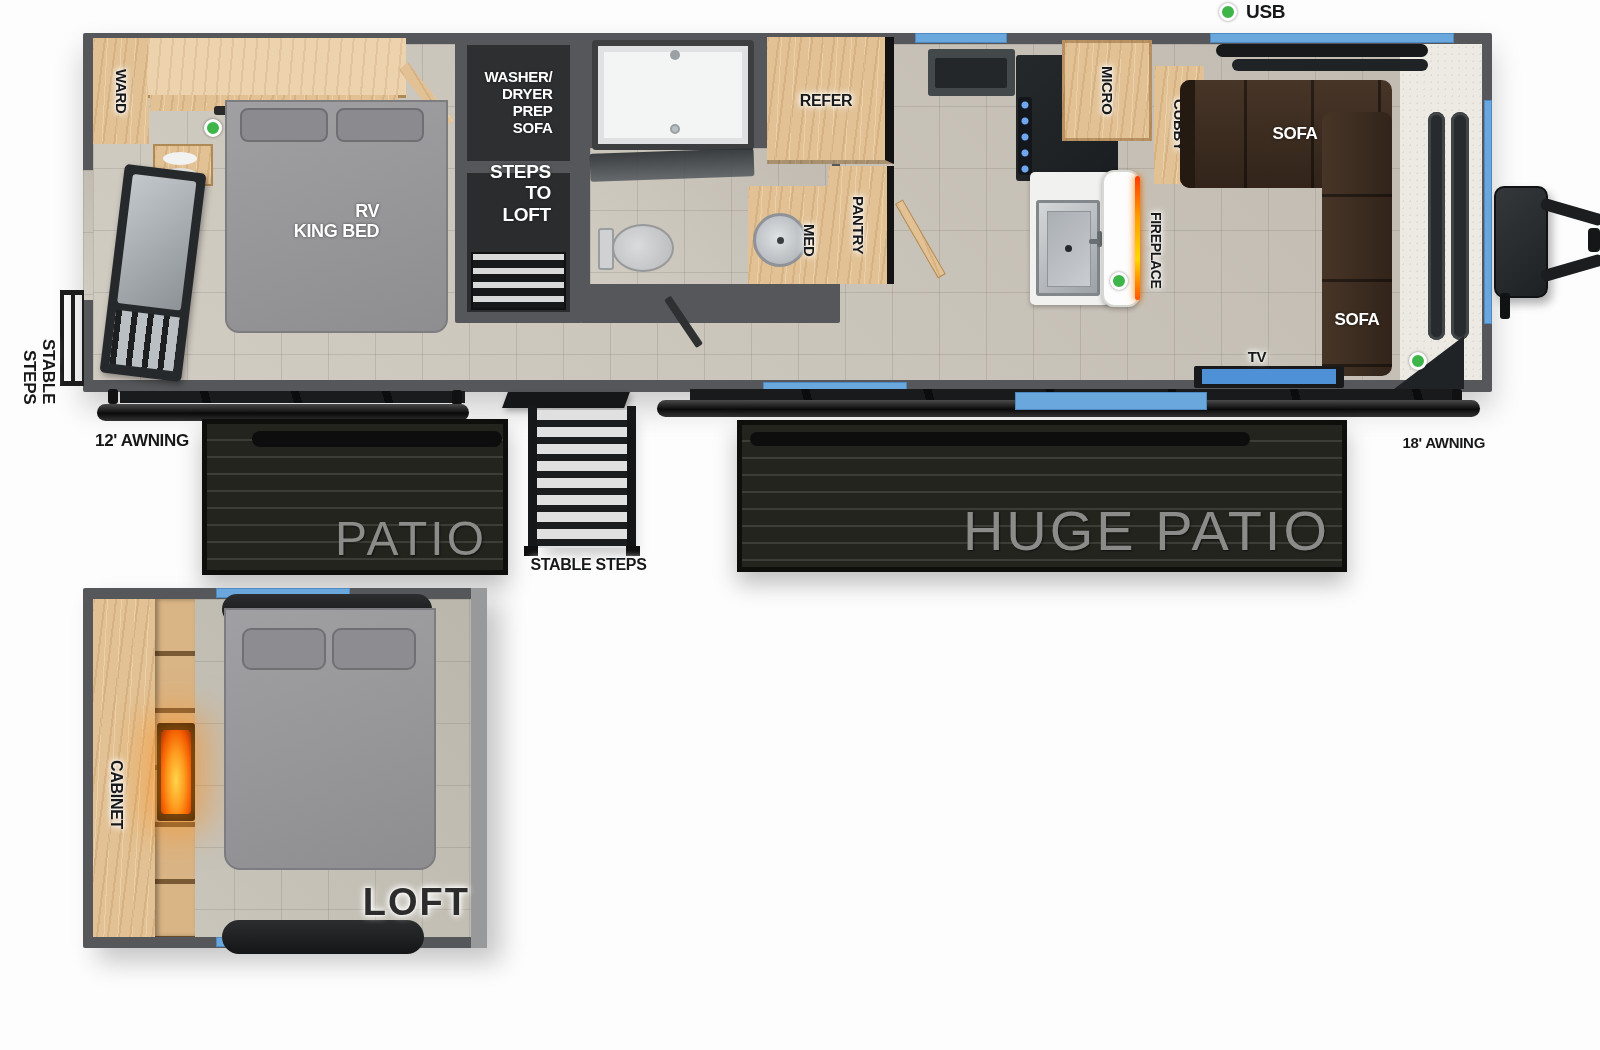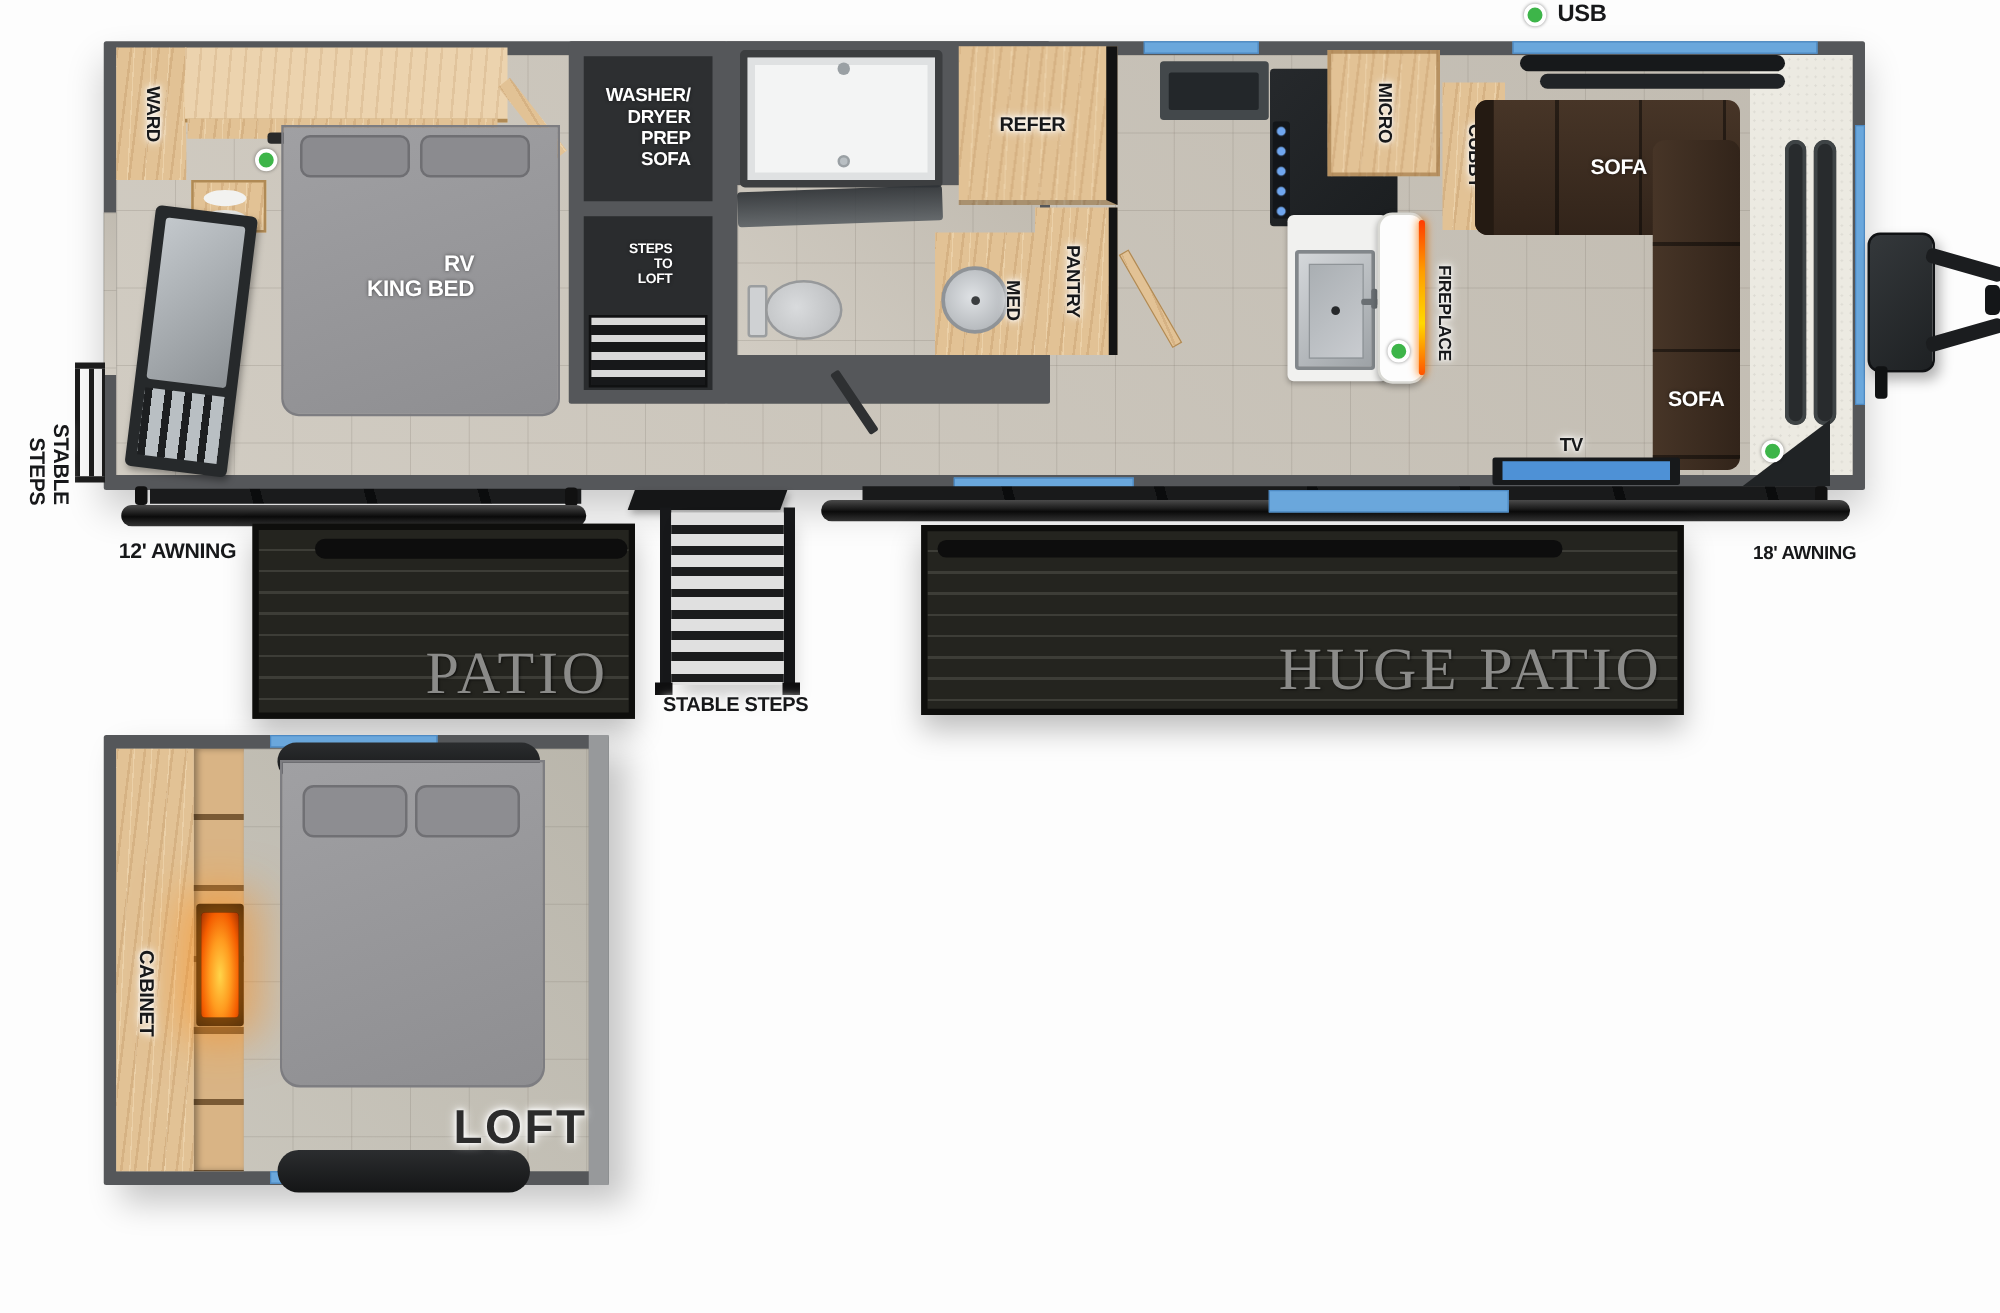--- a/index.html
+++ b/index.html
@@ -16,21 +16,21 @@
     background-size:47px 62px,47px 62px,100% 100%;}
   .wood{background-color:#e2c295;
     background-image:
       repeating-linear-gradient(97deg,rgba(150,95,40,.16) 0 2px,transparent 2px 11px),
       repeating-linear-gradient(93deg,rgba(255,240,210,.30) 0 1px,transparent 1px 14px);}
   .wood-light{background-color:#ecd3ae;
     background-image:repeating-linear-gradient(95deg,rgba(150,95,40,.13) 0 2px,transparent 2px 12px);}
   .win{background:#6aa7dc;border:1px solid #4d89c2;box-sizing:border-box;}
   .deck{background-color:#24241f;
     background-image:repeating-linear-gradient(180deg,transparent 0 15px,#3d3d37 15px 17px);
-    border:5px solid #0e0e0c;box-sizing:border-box;box-shadow:0 12px 22px rgba(0,0,0,.25);font-family:Liberation Serif, serif;}
+    border:5px solid #0e0e0c;box-sizing:border-box;box-shadow:0 12px 22px rgba(0,0,0,.25);}
   .gdot{background:#3db549;border:3px solid #fff;border-radius:50%;box-sizing:border-box;
         box-shadow:0 0 3px rgba(0,0,0,.45);}
   .roller{background:linear-gradient(180deg,#4a4a4a,#0b0b0b 55%,#333);border-radius:9px;}
   
   .lbl{display:flex;align-items:center;justify-content:center;text-align:right;
        font-weight:700;color:#17181a;white-space:pre-line;letter-spacing:-.3px;line-height:1.12;
        text-shadow:0 0 3px #fff,0 0 6px #fff,0 0 9px rgba(255,255,255,.95);}
   .lbl-light{color:#fff;text-shadow:0 0 3px rgba(0,0,0,.55);}
   .vlbl{writing-mode:vertical-rl;}
   .deck-lbl{color:#8b8b89;font-weight:400;letter-spacing:3px;text-shadow:1px 1px 2px rgba(0,0,0,.55);
@@ -81,21 +81,21 @@
   </div>
   <div class="abs" style="left:60px;top:290px;width:24px;height:96px;border-top:5px solid #1c1c1c;border-bottom:5px solid #1c1c1c;background:repeating-linear-gradient(90deg,#1c1c1c 0 4px,transparent 4px 11px);box-sizing:border-box"></div>
 
   <div class="abs wall" style="left:455px;top:33px;width:127px;height:290px"></div>
   <div class="abs" style="left:467px;top:45px;width:103px;height:116px;background:#2d2f31"></div>
   <div class="abs lbl lbl-light" style="left:467px;top:45px;width:103px;height:116px;font-size:15px">WASHER/
 DRYER
 PREP
 SOFA</div>
   <div class="abs" style="left:467px;top:173px;width:103px;height:139px;background:#2a2c2e"></div>
-  <div class="abs lbl lbl-light" style="left:467px;top:178px;width:107px;height:66px;font-size:11px">STEPS
+  <div class="abs lbl lbl-light" style="left:467px;top:160px;width:107px;height:66px;font-size:19px">STEPS
 TO
 LOFT</div>
   <div class="abs" style="left:471px;top:252px;width:95px;height:58px;background:repeating-linear-gradient(180deg,#d9d9d9 0 6px,#17181a 6px 14px);border:2px solid #101112;box-sizing:border-box"></div>
 
   <div class="abs wall" style="left:580px;top:33px;width:260px;height:290px"></div>
   <div class="abs floor" style="left:590px;top:148px;width:242px;height:136px"></div>
   <div class="abs" style="left:592px;top:40px;width:162px;height:110px;background:#f3f4f4;border:6px solid #3c3e40;border-radius:4px;box-sizing:border-box;box-shadow:inset 0 0 0 6px #dfe1e2">
     <div class="abs" style="left:72px;top:4px;width:10px;height:10px;background:#9aa0a4;border-radius:50%"></div>
     <div class="abs" style="left:72px;top:78px;width:10px;height:10px;background:#b9bfc3;border:2px solid #9aa0a4;border-radius:50%;box-sizing:border-box"></div>
   </div>
@@ -169,21 +169,21 @@
   <div class="abs lbl" style="left:95px;top:431px;width:120px;height:20px;font-size:17px;justify-content:flex-start">12' AWNING</div>
   <div class="abs lbl" style="left:1365px;top:433px;width:120px;height:20px;font-size:15px;justify-content:flex-end">18' AWNING</div>
 
   <div class="abs deck" style="left:202px;top:419px;width:306px;height:156px">
     <div class="abs" style="left:45px;top:7px;width:250px;height:16px;background:#0d0d0d;border-radius:8px"></div>
     <div class="abs deck-lbl" style="right:16px;bottom:4px;font-size:48px">PATIO</div>
   </div>
   <div class="abs win" style="left:1015px;top:392px;width:192px;height:18px"></div>
   <div class="abs deck" style="left:737px;top:420px;width:610px;height:152px">
     <div class="abs" style="left:8px;top:7px;width:500px;height:14px;background:#0d0d0d;border-radius:7px"></div>
-    <div class="abs deck-lbl" style="right:12px;bottom:4px;font-size:48px">HUGE PATIO</div>
+    <div class="abs deck-lbl" style="right:12px;bottom:4px;font-size:56px">HUGE PATIO</div>
   </div>
 
   <div class="abs" style="left:505px;top:392px;width:122px;height:16px;background:#151617;transform:skewX(-20deg);box-shadow:3px 3px 6px rgba(0,0,0,.3)"></div>
   <div class="abs" style="left:528px;top:406px;width:9px;height:144px;background:#17181a"></div>
   <div class="abs" style="left:627px;top:406px;width:9px;height:144px;background:#17181a"></div>
   <div class="abs" style="left:537px;top:410px;width:90px;height:138px;background:repeating-linear-gradient(180deg,#e0e0e0 0 10px,#1b1c1d 10px 17px);box-shadow:8px 10px 14px rgba(0,0,0,.18)"></div>
   <div class="abs" style="left:524px;top:546px;width:14px;height:10px;background:#0f0f10"></div>
   <div class="abs" style="left:626px;top:546px;width:14px;height:10px;background:#0f0f10"></div>
   <div class="abs lbl" style="left:516px;top:555px;width:145px;height:20px;font-size:16px">STABLE STEPS</div>
 

